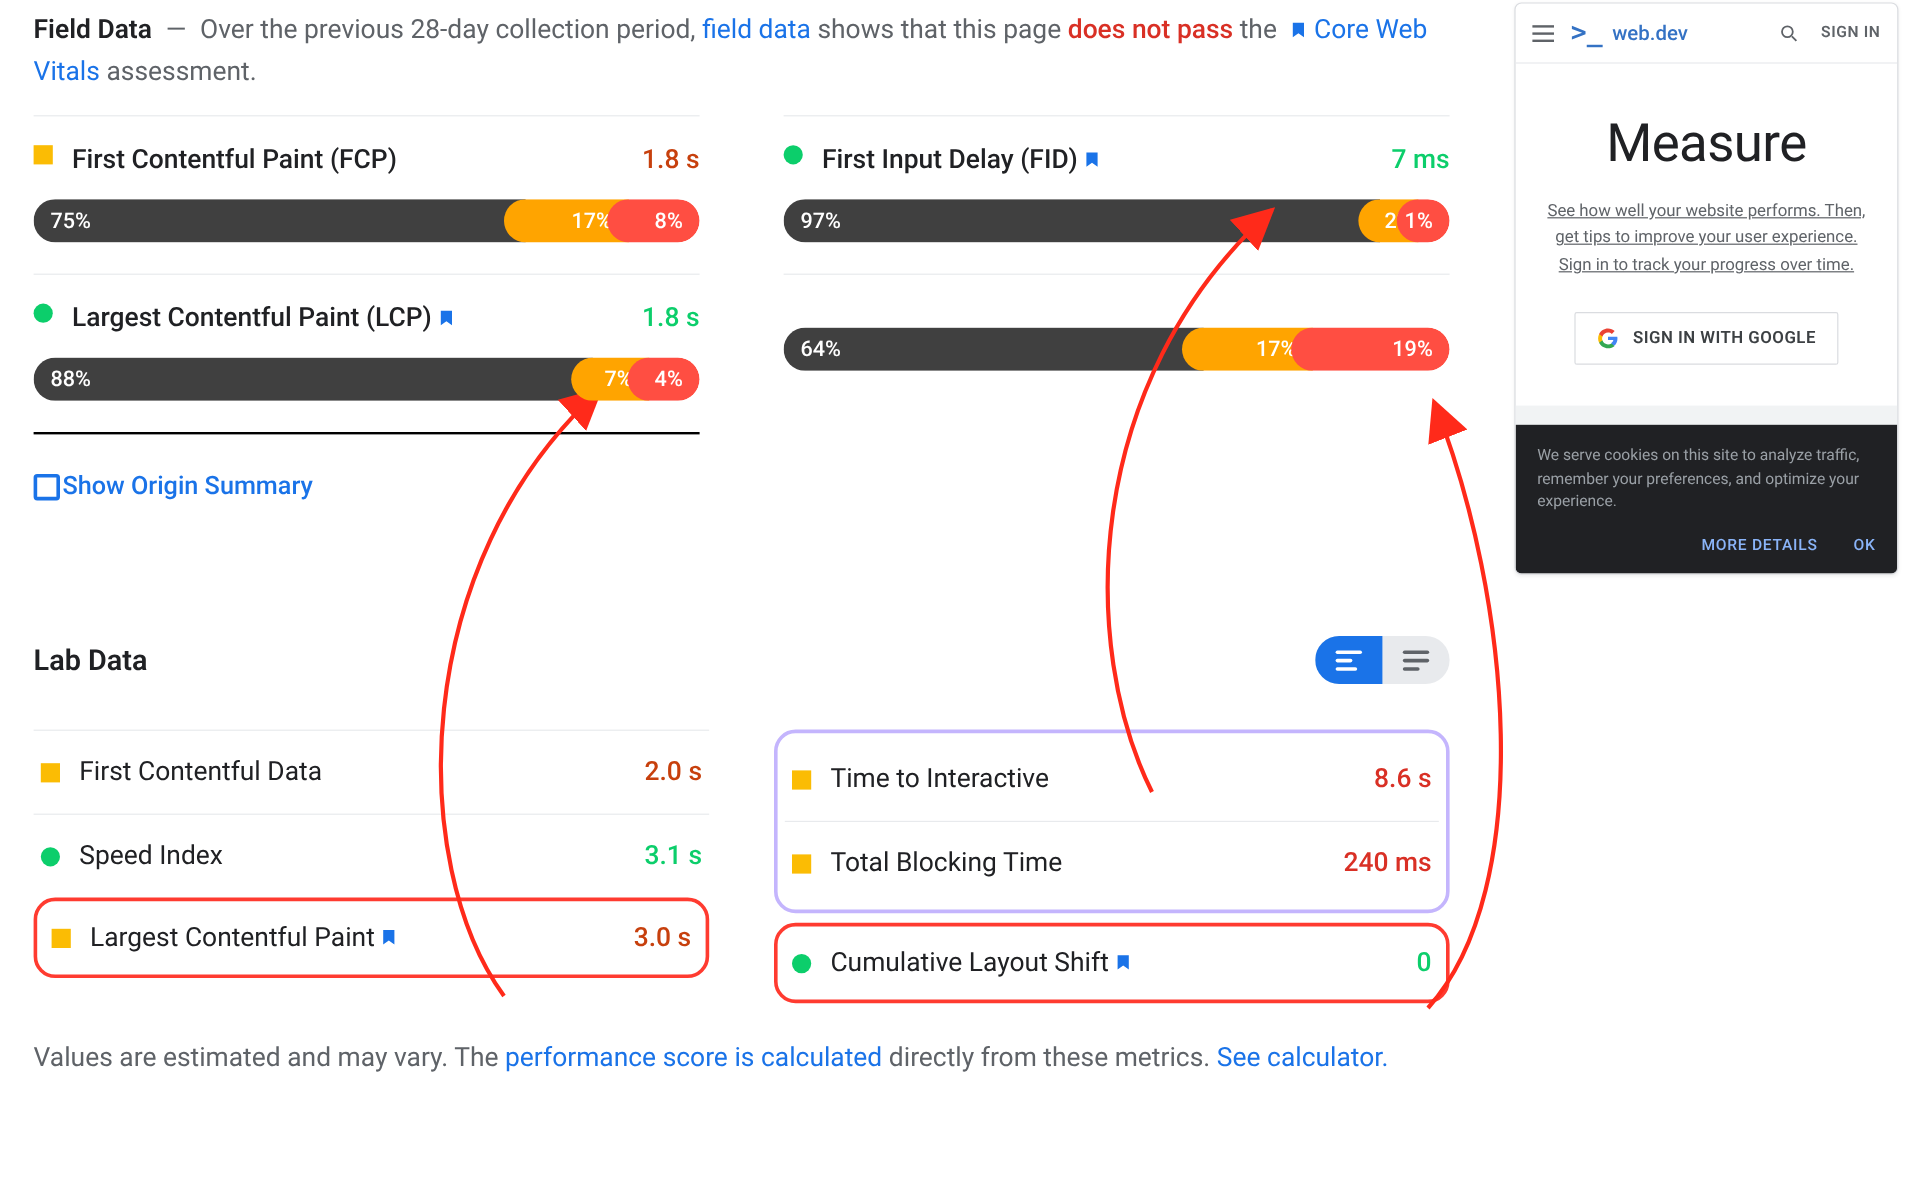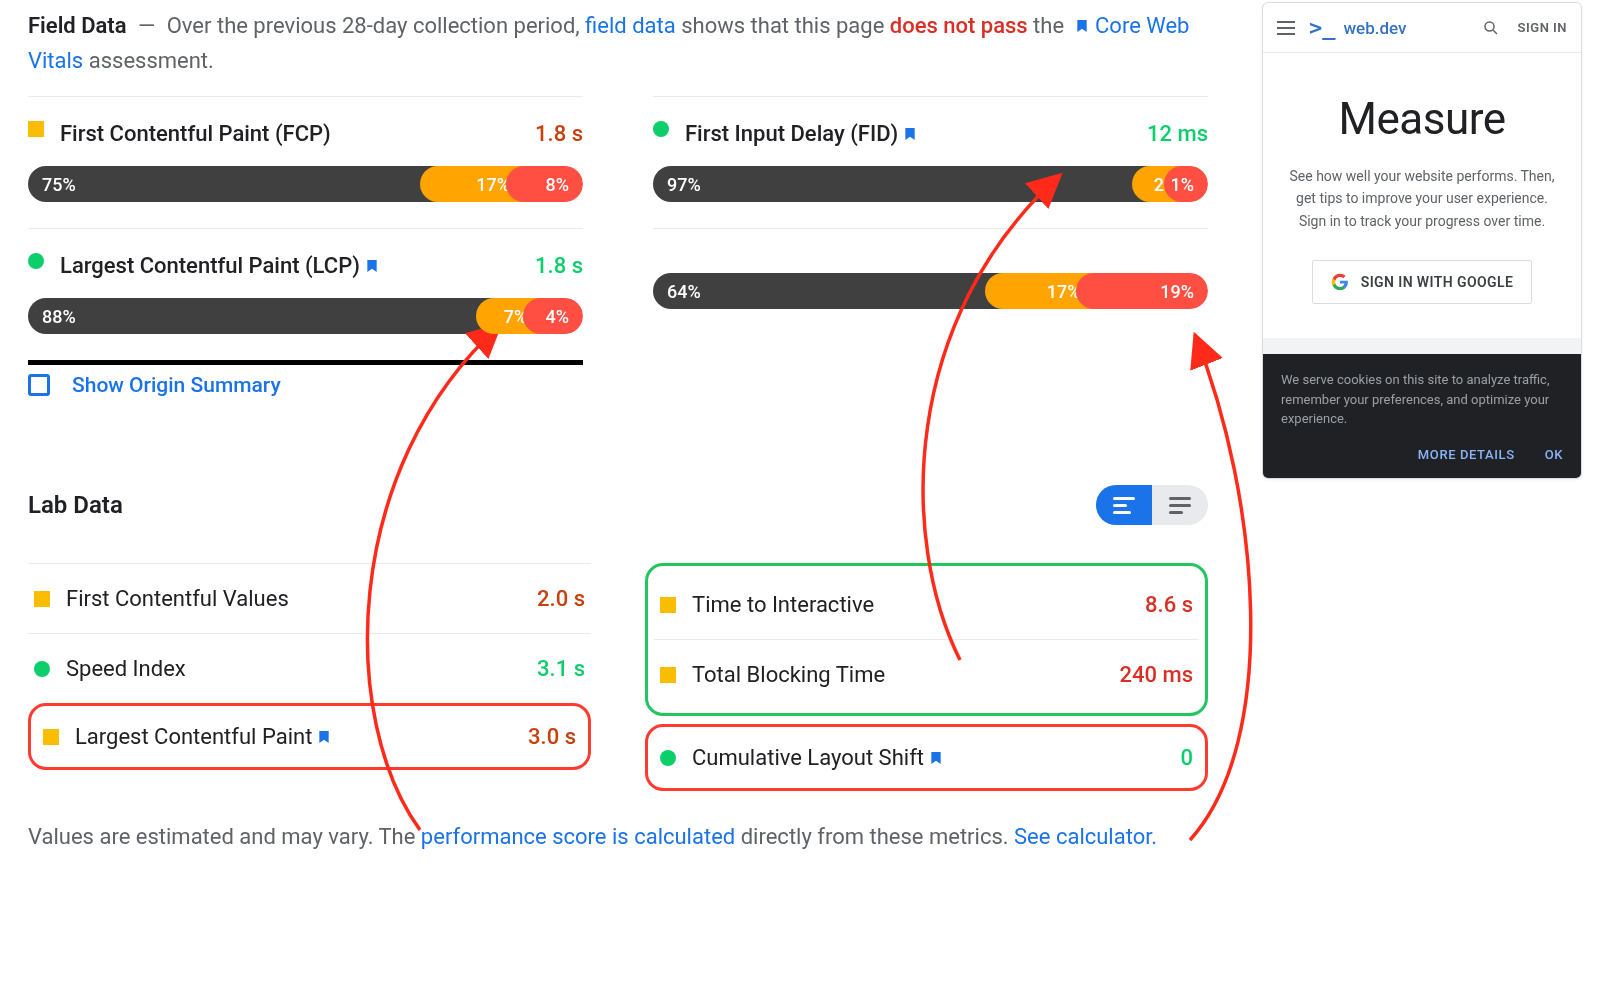--- a/index.html
+++ b/index.html
@@ -22,52 +22,52 @@
 .metric-value { font-weight: 500; font-size: 22px; }
 .val-green { color: #0cce6b; }
 .val-orange { color: #c7400d; }
 .val-red { color: #d93025; }
 .dist-bar { display: flex; height: 36px; margin-top: 20px; border-radius: 18px; overflow: hidden; font-size: 18px; font-weight: 500; color: #fff; }
 .seg { display: flex; align-items: center; padding: 0 14px; }
 .seg.g { background: #404040; }
 .seg.o { background: #ffa400; border-radius: 18px 0 0 18px; margin-left: -18px; padding-left: 22px; position: relative; z-index: 1; }
 .seg.r { background: #ff4e42; border-radius: 18px; margin-left: -18px; padding-left: 22px; position: relative; z-index: 2; justify-content: flex-end; }
 .seg.o span, .seg.r span { margin-left: auto; }
-.origin-row { border-top: 5px solid #000000; padding: 8px 0; display: flex; align-items: center; gap: 22px; }
+.origin-row { border-top: 2px solid #000000; padding: 32px 0; display: flex; align-items: center; gap: 2px; }
 .checkbox-empty { width: 22px; height: 22px; border: 3px solid #1a73e8; border-radius: 3px; }
 .origin-label { color: #1a73e8; font-size: 21px; font-weight: 500; }
 .lab-section { margin-top: 80px; }
 .lab-header { display: flex; align-items: center; justify-content: space-between; margin-bottom: 38px; }
 .lab-title { font-size: 24px; font-weight: 600; color: #202124; }
 .view-toggle { display: flex; border-radius: 22px; overflow: hidden; background: #e8eaed; }
 .view-btn { width: 56px; height: 40px; display: flex; align-items: center; justify-content: center; }
 .view-btn.active { background: #1a73e8; }
 .toggle-lines { display: flex; flex-direction: column; gap: 4px; }
 .toggle-lines span { display: block; height: 3px; border-radius: 2px; }
 .lab-grid { display: flex; gap: 54px; }
 .lab-col { flex: 1; }
 .lab-row { display: flex; align-items: center; gap: 16px; padding: 22px 6px; border-top: 1px solid #e8eaed; font-size: 22px; }
 .lab-row .lab-name { flex: 1; font-weight: 400; }
 .lab-row .lab-val { font-weight: 500; }
 .highlight-box { border: 3px solid #ff3b30; border-radius: 18px; padding: 2px 6px; }
 .highlight-box .lab-row { border-top: none; padding: 16px 6px; }
-.highlight-group { border: 3px solid #22c55e; border-radius: 18px; padding: 4px 6px; }
+.highlight-group { border: 3px solid #c4b5fd; border-radius: 18px; padding: 4px 6px; }
 .highlight-group .lab-row:first-child { border-top: none; }
 .footnote { margin-top: 28px; font-size: 22px; color: #5f6368; line-height: 1.6; }
 .device-preview { position: absolute; right: 18px; top: 2px; width: 320px; border: 1px solid #dadce0; border-radius: 6px; overflow: hidden; box-shadow: 0 1px 3px rgba(0,0,0,0.06); background: #fff; }
 .dev-top { display: flex; align-items: center; padding: 12px 14px; gap: 14px; border-bottom: 1px solid #e8eaed; }
 .hamburger { display: flex; flex-direction: column; gap: 4px; }
 .hamburger span { width: 18px; height: 2px; background: #5f6368; }
 .webdev-logo { display: flex; align-items: center; gap: 8px; color: #3472c4; font-size: 17px; font-weight: 500; }
 .webdev-mark { font-size: 22px; font-weight: 700; font-family: monospace; }
 .dev-top-right { margin-left: auto; display: flex; align-items: center; gap: 18px; }
 .sign-in { font-size: 13px; font-weight: 600; color: #5f6368; letter-spacing: 0.5px; }
 .dev-content { padding: 40px 20px 34px; text-align: center; }
 .dev-heading { font-size: 44px; font-weight: 400; color: #202124; margin-bottom: 20px; letter-spacing: -0.5px; }
-.dev-desc { font-size: 14px; color: #5f6368; line-height: 1.6; margin-bottom: 28px; padding: 0 6px; }
+.dev-desc { font-size: 14px; color: #5f6368; line-height: 1.6; margin-bottom: 28px; padding: 0 6px; text-decoration: underline; }
 .google-button { display: inline-flex; align-items: center; gap: 12px; border: 1px solid #dadce0; padding: 12px 18px; font-size: 14px; font-weight: 600; color: #3c4043; letter-spacing: 0.4px; border-radius: 2px; }
 .g-icon { width: 18px; height: 18px; }
 .dev-strip { height: 16px; background: #f1f3f4; }
 .cookie-bar { background: #202124; color: #9aa0a6; padding: 16px 18px 14px; font-size: 13px; line-height: 1.5; }
 .cookie-actions { display: flex; justify-content: flex-end; gap: 30px; color: #8ab4f8; font-size: 13px; font-weight: 500; letter-spacing: 0.6px; margin-top: 16px; }
 svg.arrow { position: absolute; pointer-events: none; }
 .bookmark-svg { width: 16px; height: 20px; display: inline-block; vertical-align: -3px; margin-left: 4px; }
 </style>
 </head>
 <body>
@@ -137,21 +137,21 @@
     </div>
 
     <div class="metrics-col">
 
       <div class="metric">
         <div class="metric-header">
           <span class="status-ci green"></span>
           <span class="metric-name"><span>First Input Delay (FID)</span><svg class="bookmark-svg" viewBox="0 0 24 24">
                 <path fill="#1a73e8" d="M5 3h14v18l-7-5-7 5z"></path>
               </svg></span>
-          <span class="metric-value val-green">12 ms</span>
+          <span class="metric-value val-green">7 ms</span>
         </div>
         <div class="dist-bar">
           <div class="seg g" style="width:97%">
               <span>97%</span>
             </div>
           <div class="seg o" style="width:9%">
               <span>2%</span>
             </div>
           <div class="seg r" style="width:8%">
               <span>1%</span>
@@ -193,21 +193,21 @@
               <span style="width:14px;background:#5f6368"></span>
             </div>
         </div>
       </div>
     </div>
 
     <div class="lab-grid">
       <div class="lab-col">
         <div class="lab-row">
           <span class="status-sq orange"></span>
-          <span class="lab-name">First Contentful Values</span>
+          <span class="lab-name">First Contentful Data</span>
           <span class="lab-val val-orange">2.0 s</span>
         </div>
         <div class="lab-row">
           <span class="status-ci green"></span>
           <span class="lab-name">Speed Index</span>
           <span class="lab-val val-green">3.1 s</span>
         </div>
         <div class="highlight-box">
           <div class="lab-row">
             <span class="status-sq orange"></span>

